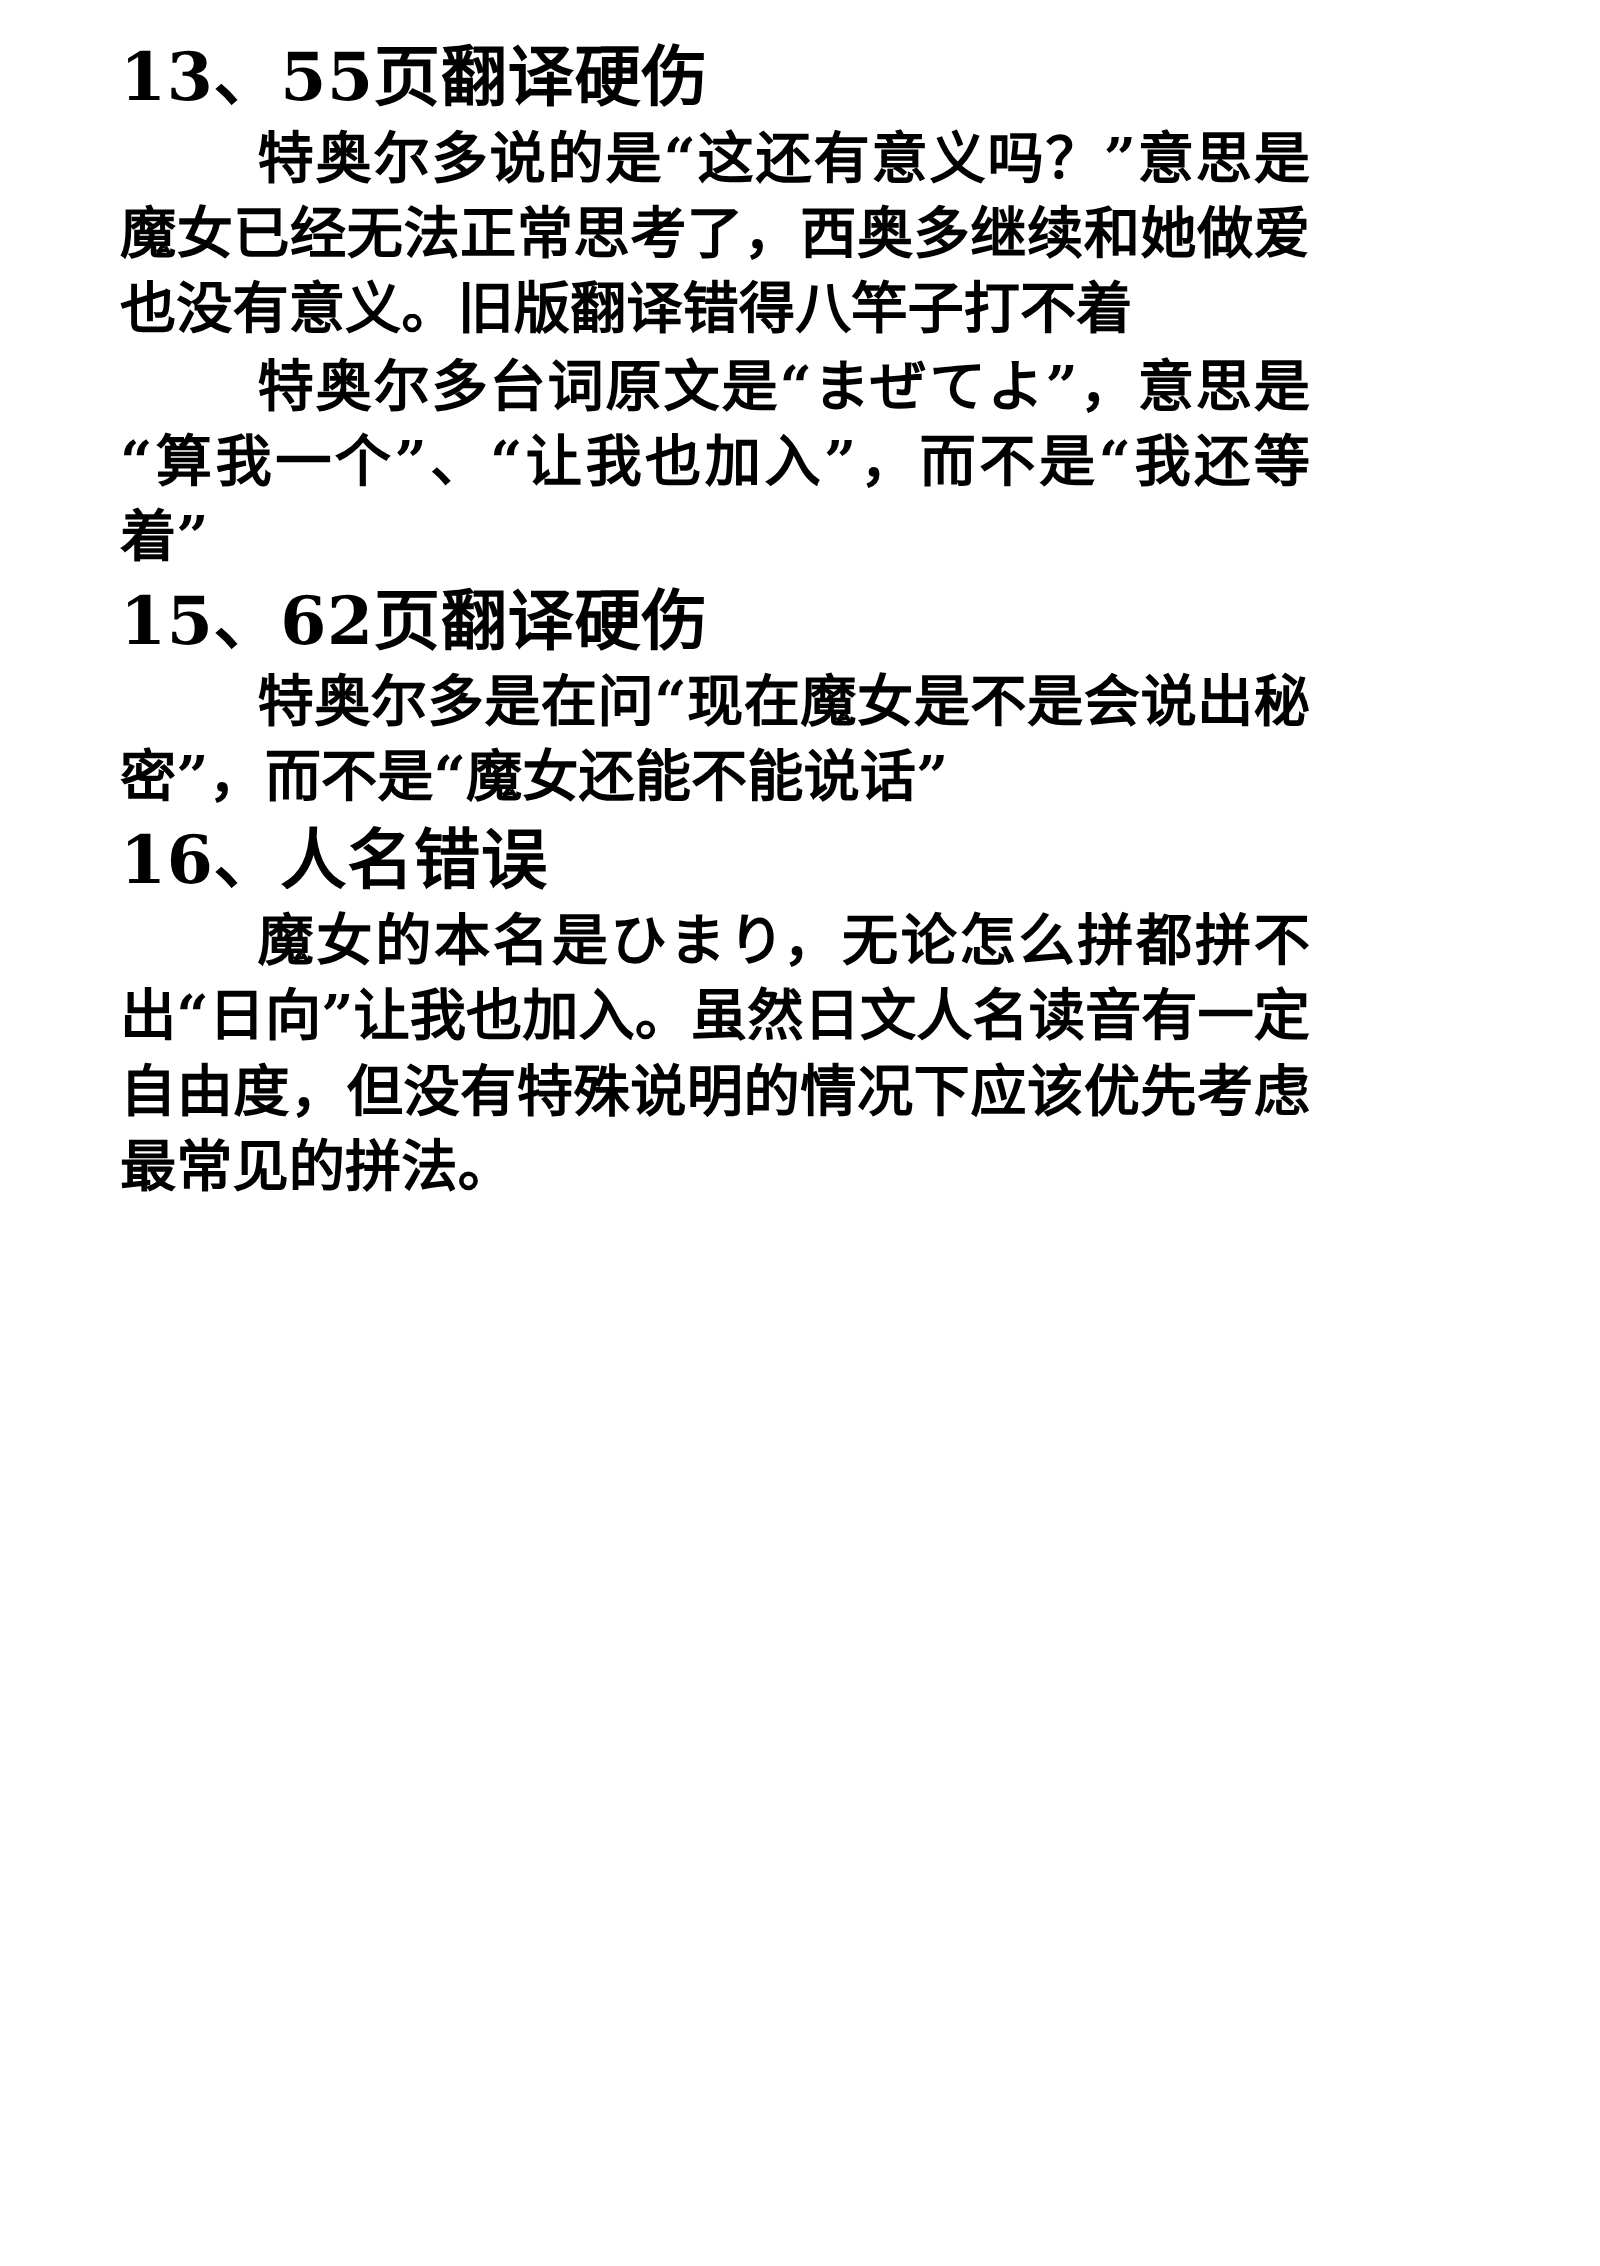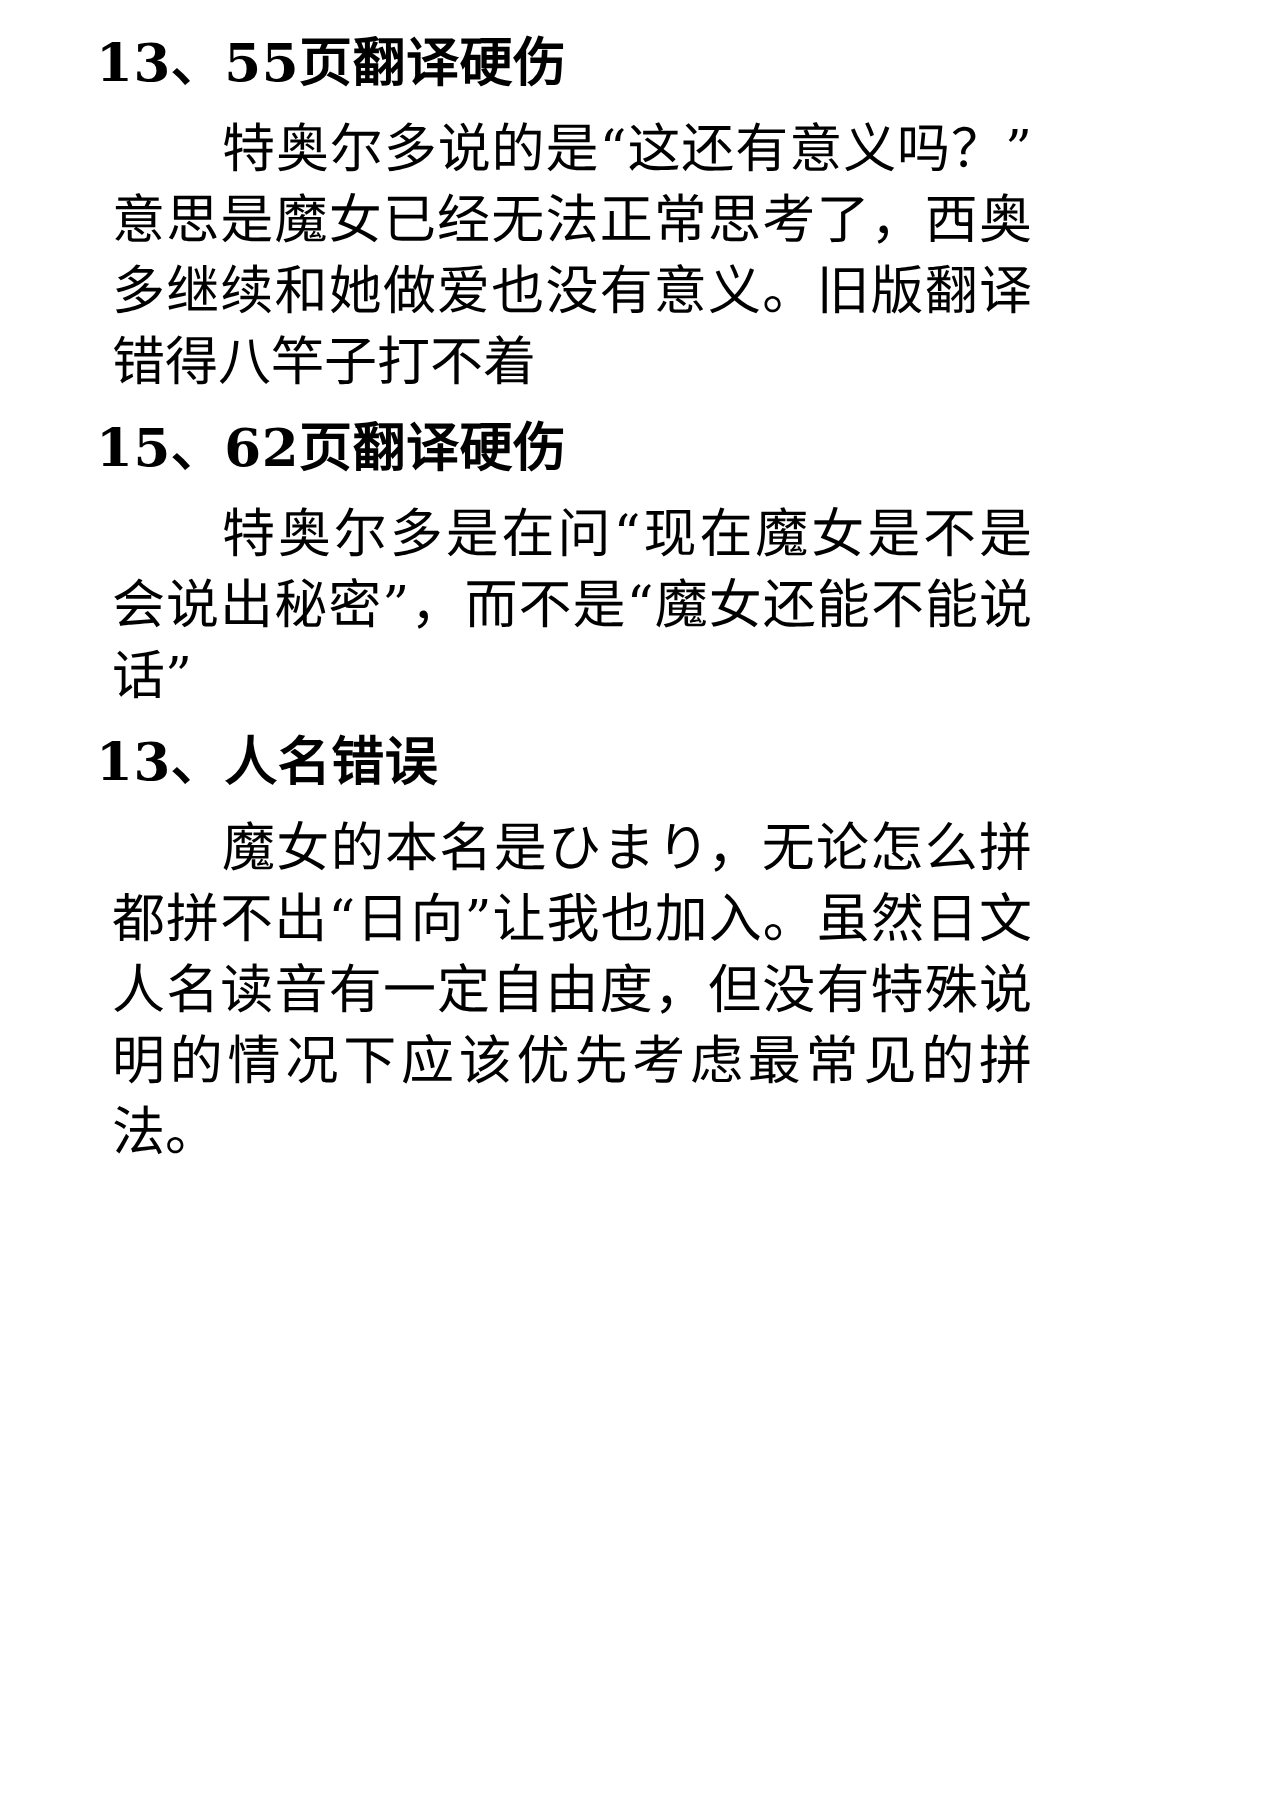--- a/index.html
+++ b/index.html
@@ -26,51 +26,52 @@
   }
   .heading {
     font-size: 53px;
     line-height: 1.30;
     font-weight: 700;
     letter-spacing: 0.5px;
     white-space: pre-wrap;
     margin: 0;
   }
   .body-text {
-    font-size: 53px;
+    font-size: 45px;
     line-height: 1.34;
-    font-weight: 400;
+    font-weight: 700;
     text-indent: 110px;
     letter-spacing: 0px;
-    margin: 16px;
+    margin: 0;
     text-align: justify;
     text-justify: inter-character;
   }
   
   .page > .entry:last-child .body-text {
     text-indent: 110px;
   }
 </style>
 </head>
 <body>
 
 <div class="page">
 
   <div class="entry">
     <p class="heading">13、55页翻译硬伤</p>
     <p class="body-text">特奥尔多说的是“这还有意义吗？”意思是魔女已经无法正常思考了，西奥多继续和她做爱也没有意义。旧版翻译错得八竿子打不着</p>
   </div>
 
   <div class="entry">
+    <p class="body-text">特奥尔多台词原文是“まぜてよ”，意思是“算我一个”、“让我也加入”，而不是“我还等着”</p>
   </div>
 
   <div class="entry">
     <p class="heading">15、62页翻译硬伤</p>
     <p class="body-text">特奥尔多是在问“现在魔女是不是会说出秘密”，而不是“魔女还能不能说话”</p>
   </div>
 
   <div class="entry">
-    <p class="heading">13、人名错误</p>
+    <p class="heading">16、人名错误</p>
     <p class="body-text">魔女的本名是ひまり，无论怎么拼都拼不出“日向”让我也加入。虽然日文人名读音有一定自由度，但没有特殊说明的情况下应该优先考虑最常见的拼法。</p>
   </div>
 
 
 </div>
 
 </body></html>

